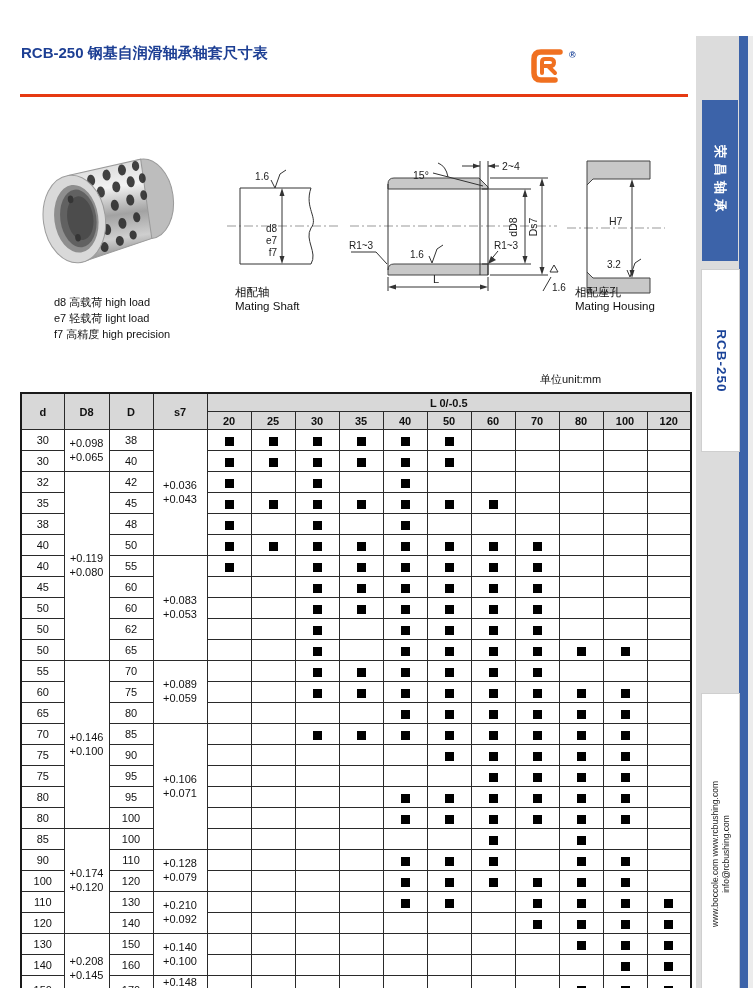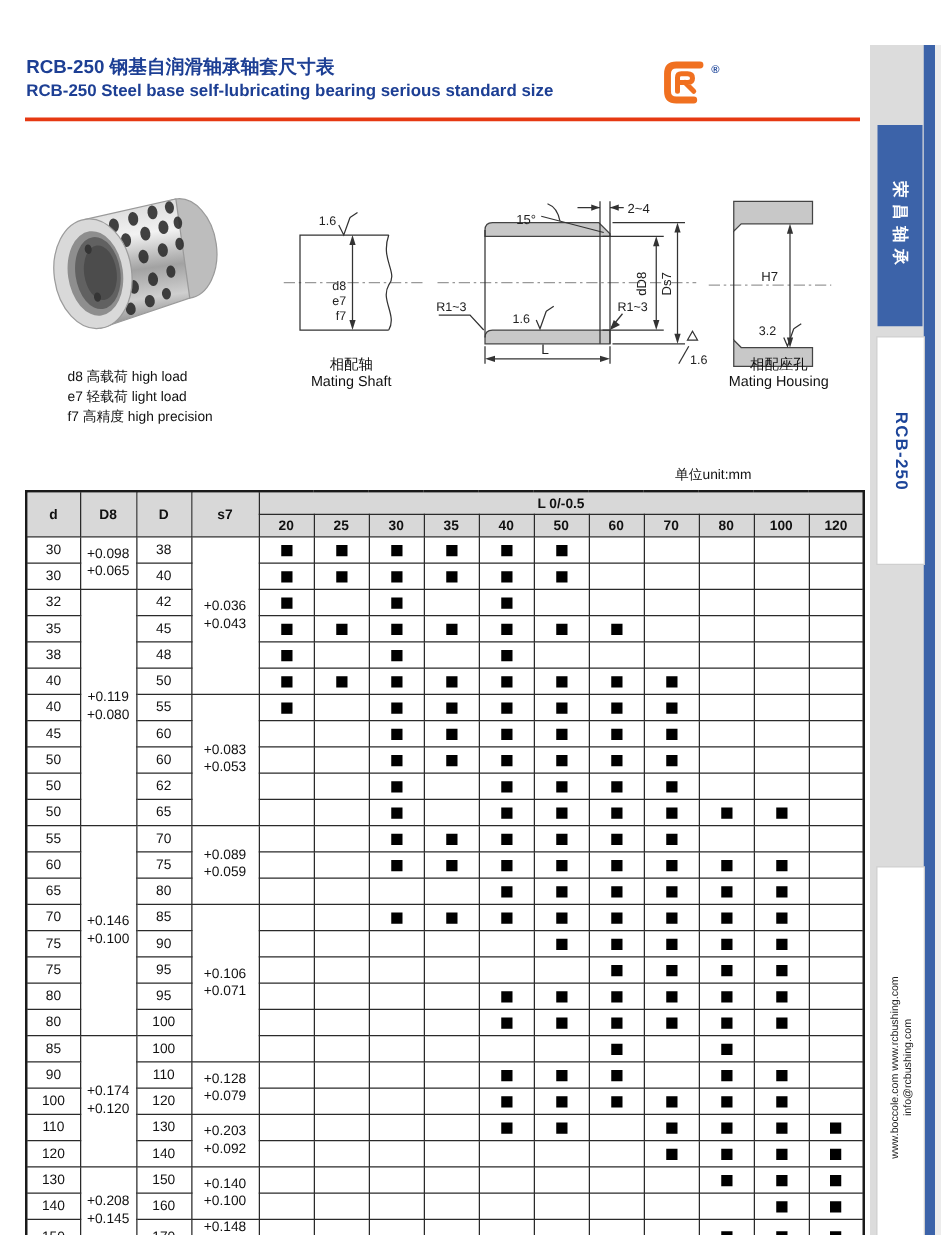--- a/index.html
+++ b/index.html
@@ -10,21 +10,21 @@
   .title-en{position:absolute;left:21px;top:29px;font-size:13.5px;font-weight:700;color:#1d3f94;}
   .red-rule{position:absolute;left:20px;top:58px;width:668px;height:3px;background:#e63912;}
   .logo{position:absolute;left:527px;top:9px;display:flex;align-items:center;}
   .brand{font-size:27px;font-weight:700;color:#1c4499;letter-spacing:.5px;margin-left:6px;line-height:40px;}
   .reg{font-size:9px;color:#1c4499;position:relative;top:-11px;font-weight:700;}
   
   .spec-list{position:absolute;left:54px;top:258px;font-size:11px;line-height:16px;color:#111;}
   
   svg{position:absolute;}
   svg text{fill:#222;font-family:"Liberation Sans","DejaVu Sans",sans-serif;}
-  .cap{position:absolute;text-align:center;font-size:11.5px;color:#111;line-height:13.5px;}
+  .cap{position:absolute;font-size:11.5px;color:#111;line-height:13.5px;}
   .unit{position:absolute;left:540px;top:336px;width:150px;font-size:11px;color:#111;}
   
   #size-table{position:absolute;left:20px;top:356px;border-collapse:collapse;table-layout:fixed;
               width:670px;border:2px solid #1a1a1a;}
   #size-table th,#size-table td{border:1px solid #2a2a2a;text-align:center;vertical-align:middle;padding:0;overflow:hidden;}
   #size-table thead th{background:#d8d8d8;font-weight:700;font-size:11px;height:17px;color:#111;}
   #size-table tbody td{height:20px;font-size:11px;color:#111;background:#fff;}
   td.num{background:#f1f1ee;}
   td.shade{background:#f1f1ee;}
   td.tol{font-size:8.5px;line-height:1.25;color:#222;background:#fff;}
@@ -43,21 +43,20 @@
   .tab-model .vtext{color:#1c4499;font-size:13.5px;font-weight:700;letter-spacing:1px;}
   .tab-urls .vtext{transform:translate(-50%,-50%) rotate(-90deg);font-size:8.5px;color:#222;
                    line-height:11px;text-align:center;}
 </style>
 </head>
 <body>
 
 <div id="page">
 
   <div class="title-zh">RCB-250 钢基自润滑轴承轴套尺寸表</div>
-  <div class="title-en">RCB-250 Steel base self-lubricating bearing serious standard size</div>
   <div class="red-rule"></div>
 
   <div class="logo">
     <svg width="42" height="42" viewBox="0 0 42 42" style="position:static">
       <path d="M33,7 H14 Q7,7 7,14 V28 Q7,35 14,35 H28" fill="none" stroke="#f07020" stroke-width="5.5" stroke-linecap="round"></path>
       <path d="M15,28 V17 Q15,14 18,14 H23 Q27,14 27,17.5 Q27,21 23,21 H17 M21,21 L28,28" fill="none" stroke="#f07020" stroke-width="4" stroke-linecap="round" stroke-linejoin="round"></path>
     </svg>
     <span class="reg">®</span>
   </div>
 
@@ -606,21 +605,21 @@
           <td class="lcol shade"><span class="sq"></span></td>
           <td class="lcol"><span class="sq"></span></td>
           <td class="lcol shade"><span class="sq"></span></td>
           <td class="lcol"><span class="sq"></span></td>
           <td class="lcol shade"></td>
         </tr>
         <tr>
           <td class="num">110</td>
           <td class="num">130</td>
           <td rowspan="2" class="tol">
-            <div>+0.203</div>
+            <div>+0.210</div>
             <div>+0.092</div>
           </td>
           <td class="lcol shade"></td>
           <td class="lcol"></td>
           <td class="lcol shade"></td>
           <td class="lcol"></td>
           <td class="lcol shade"><span class="sq"></span></td>
           <td class="lcol"><span class="sq"></span></td>
           <td class="lcol shade"></td>
           <td class="lcol"><span class="sq"></span></td>

